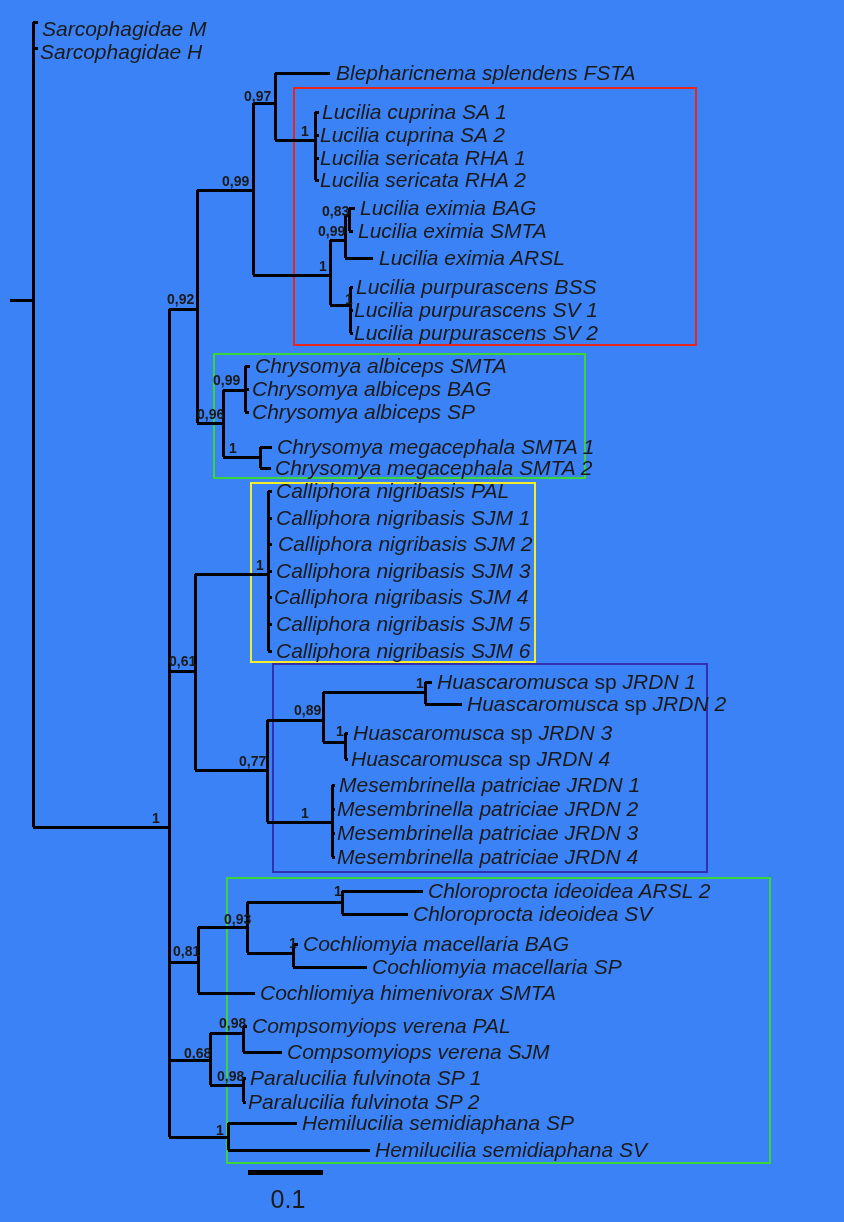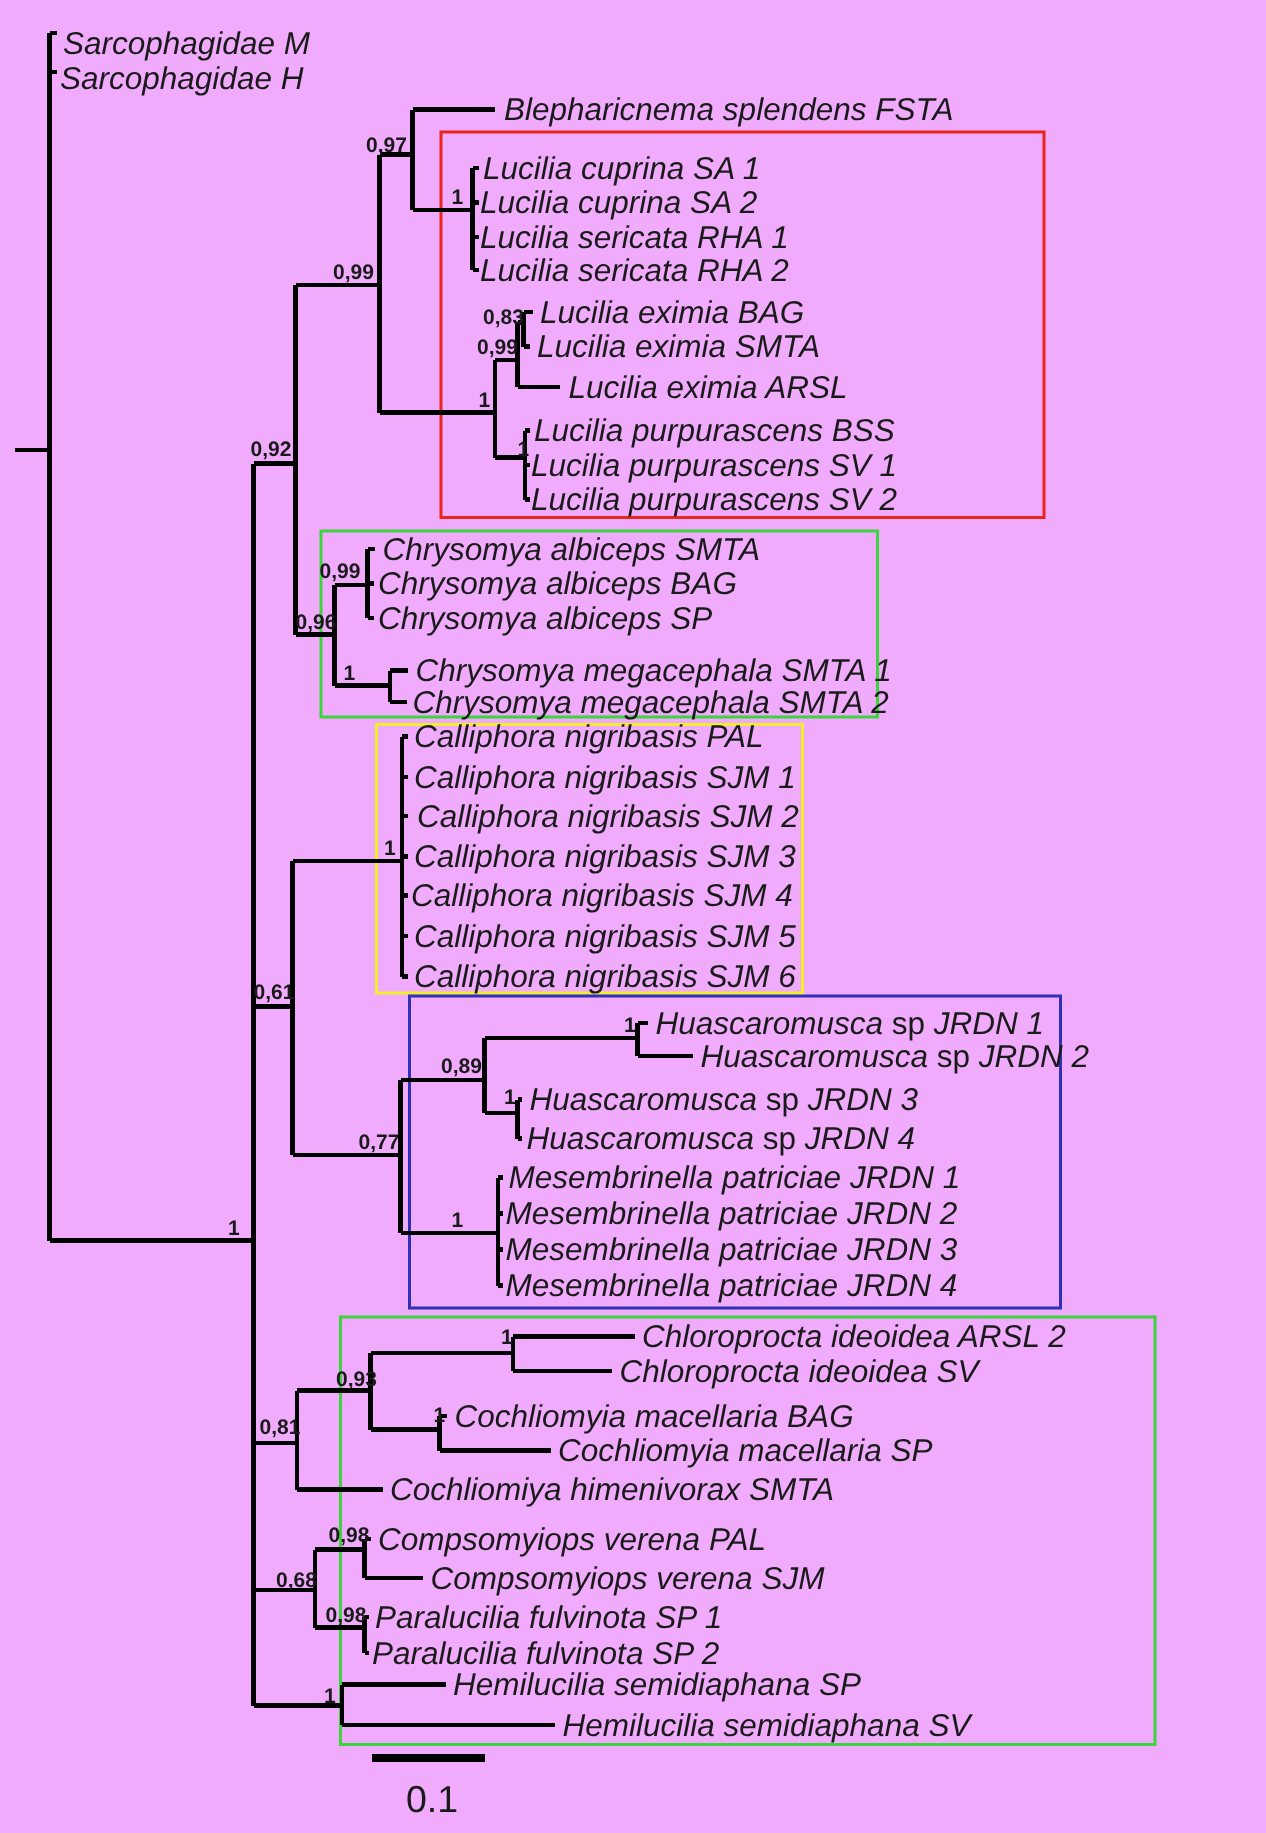--- a/index.html
+++ b/index.html
@@ -5,21 +5,21 @@
   html, body {
     margin: 0;
     padding: 0;
     background: #ffffff;
     font-family: "Liberation Sans", sans-serif;
   }
   .figure-wrap {
     position: relative;
     width: 844px;
     height: 1222px;
-    background: #f0abfc;
+    background: #3b82f6;
     overflow: hidden;
   }
   svg text {
     font-family: "Liberation Sans", sans-serif;
     fill: #1a1a1a;
   }
   svg text.tip {
     font-size: 21px;
   }
   svg text.support {

